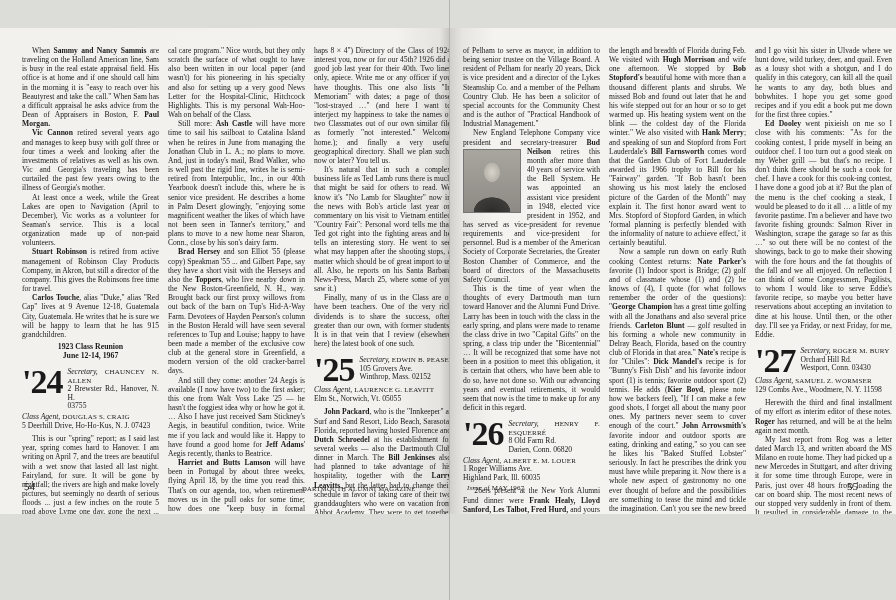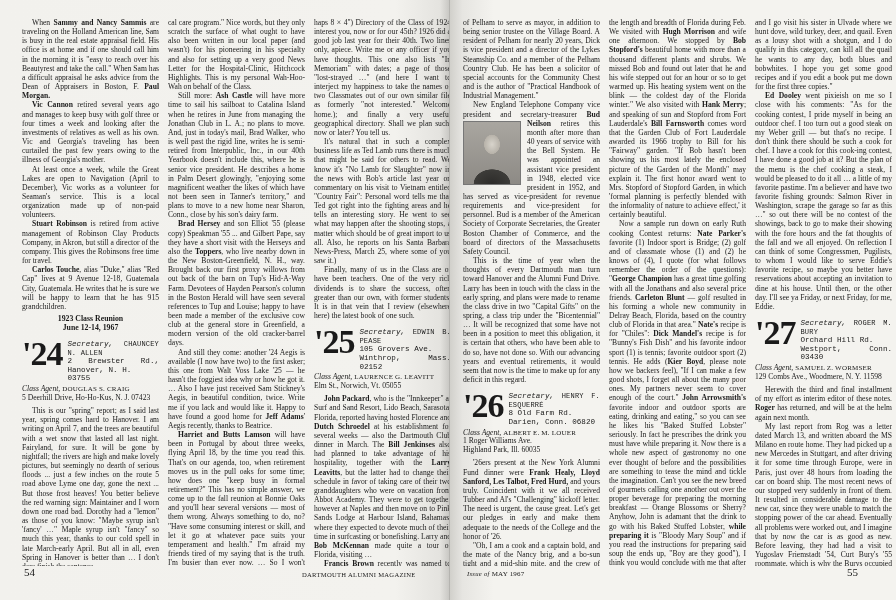--- a/index.html
+++ b/index.html
@@ -1,31 +1,31 @@
 <!DOCTYPE html>
 <html><head>
 <meta charset="utf-8">
 <style>
   * { box-sizing: border-box; margin: 0; padding: 0; }
   html, body { width: 896px; height: 600px; overflow: hidden; background: #dcdcd8; }
   body { font-family: "Liberation Serif", "DejaVu Serif", serif; color: #1a1a1a; position: relative; }
   .spread { position: absolute; inset: 0; display: flex; }
-  .page { position: relative; height: 600px; background: #f3f2ee; overflow: hidden; }
+  .page { position: relative; height: 486px; background: #f3f2ee; overflow: hidden; margin-top: 28px; }
   .page.left { width: 449px; background: linear-gradient(90deg, #f2f1ed 0%, #f3f2ee 88%, #e4e3df 98%, #c9c8c4 100%); }
   .page.right { width: 447px; background: linear-gradient(90deg, #cfcec9 0%, #e6e5e1 3%, #f4f3ef 10%, #f4f3ef 100%); }
   .cols { position: absolute; top: 18px; display: flex; gap: 9px; }
   .page.left .cols { left: 22px; }
   .page.right .cols { left: 14px; }
   .col { width: 137px; font-size: 7.6px; line-height: 9.15px; text-align: justify; hyphens: auto; height: 548px; overflow: hidden; }
   .col p { text-indent: 10px; margin-bottom: 0; }
   .col b { font-weight: bold; }
   .reunion { text-align: center; font-weight: bold; font-size: 7.8px; line-height: 9px; margin: 3px 0 8px; text-indent: 0 !important; }
   .class-head { display: flex; align-items: flex-start; margin: 8px 0 2px; }
   .class-num { font-size: 34px; line-height: 28px; font-weight: bold; letter-spacing: -1px; margin-right: 5px; font-family: "Liberation Serif", serif; }
-  .sec { font-size: 7.6px; line-height: 8.6px; font-family: Liberation Mono, monospace; }
+  .sec { font-size: 7.6px; line-height: 8.6px; }
   .sec i { font-style: italic; }
   .sc { font-variant: small-caps; font-size: 7px; letter-spacing: .2px; }
   .agent { font-size: 7.6px; line-height: 8.6px; margin-bottom: 4px; }
   .photo { float: left; width: 58px; height: 64px; margin: 2px 6px 2px 0;
     background: radial-gradient(ellipse 14px 17px at 50% 36%, #d8d4cc 0%, #b8b3aa 55%, transparent 58%),
                 radial-gradient(ellipse 30px 24px at 50% 100%, #2c2b29 0%, #3d3c39 60%, transparent 62%),
                 linear-gradient(180deg, #a9a6a0, #8d8a85); border: 1px solid #777; }
   .folio { position: absolute; bottom: 22px; font-size: 11px; }
   .running { position: absolute; bottom: 22px; font-size: 6.6px; letter-spacing: .3px; }
   .running i { font-style: italic; }

